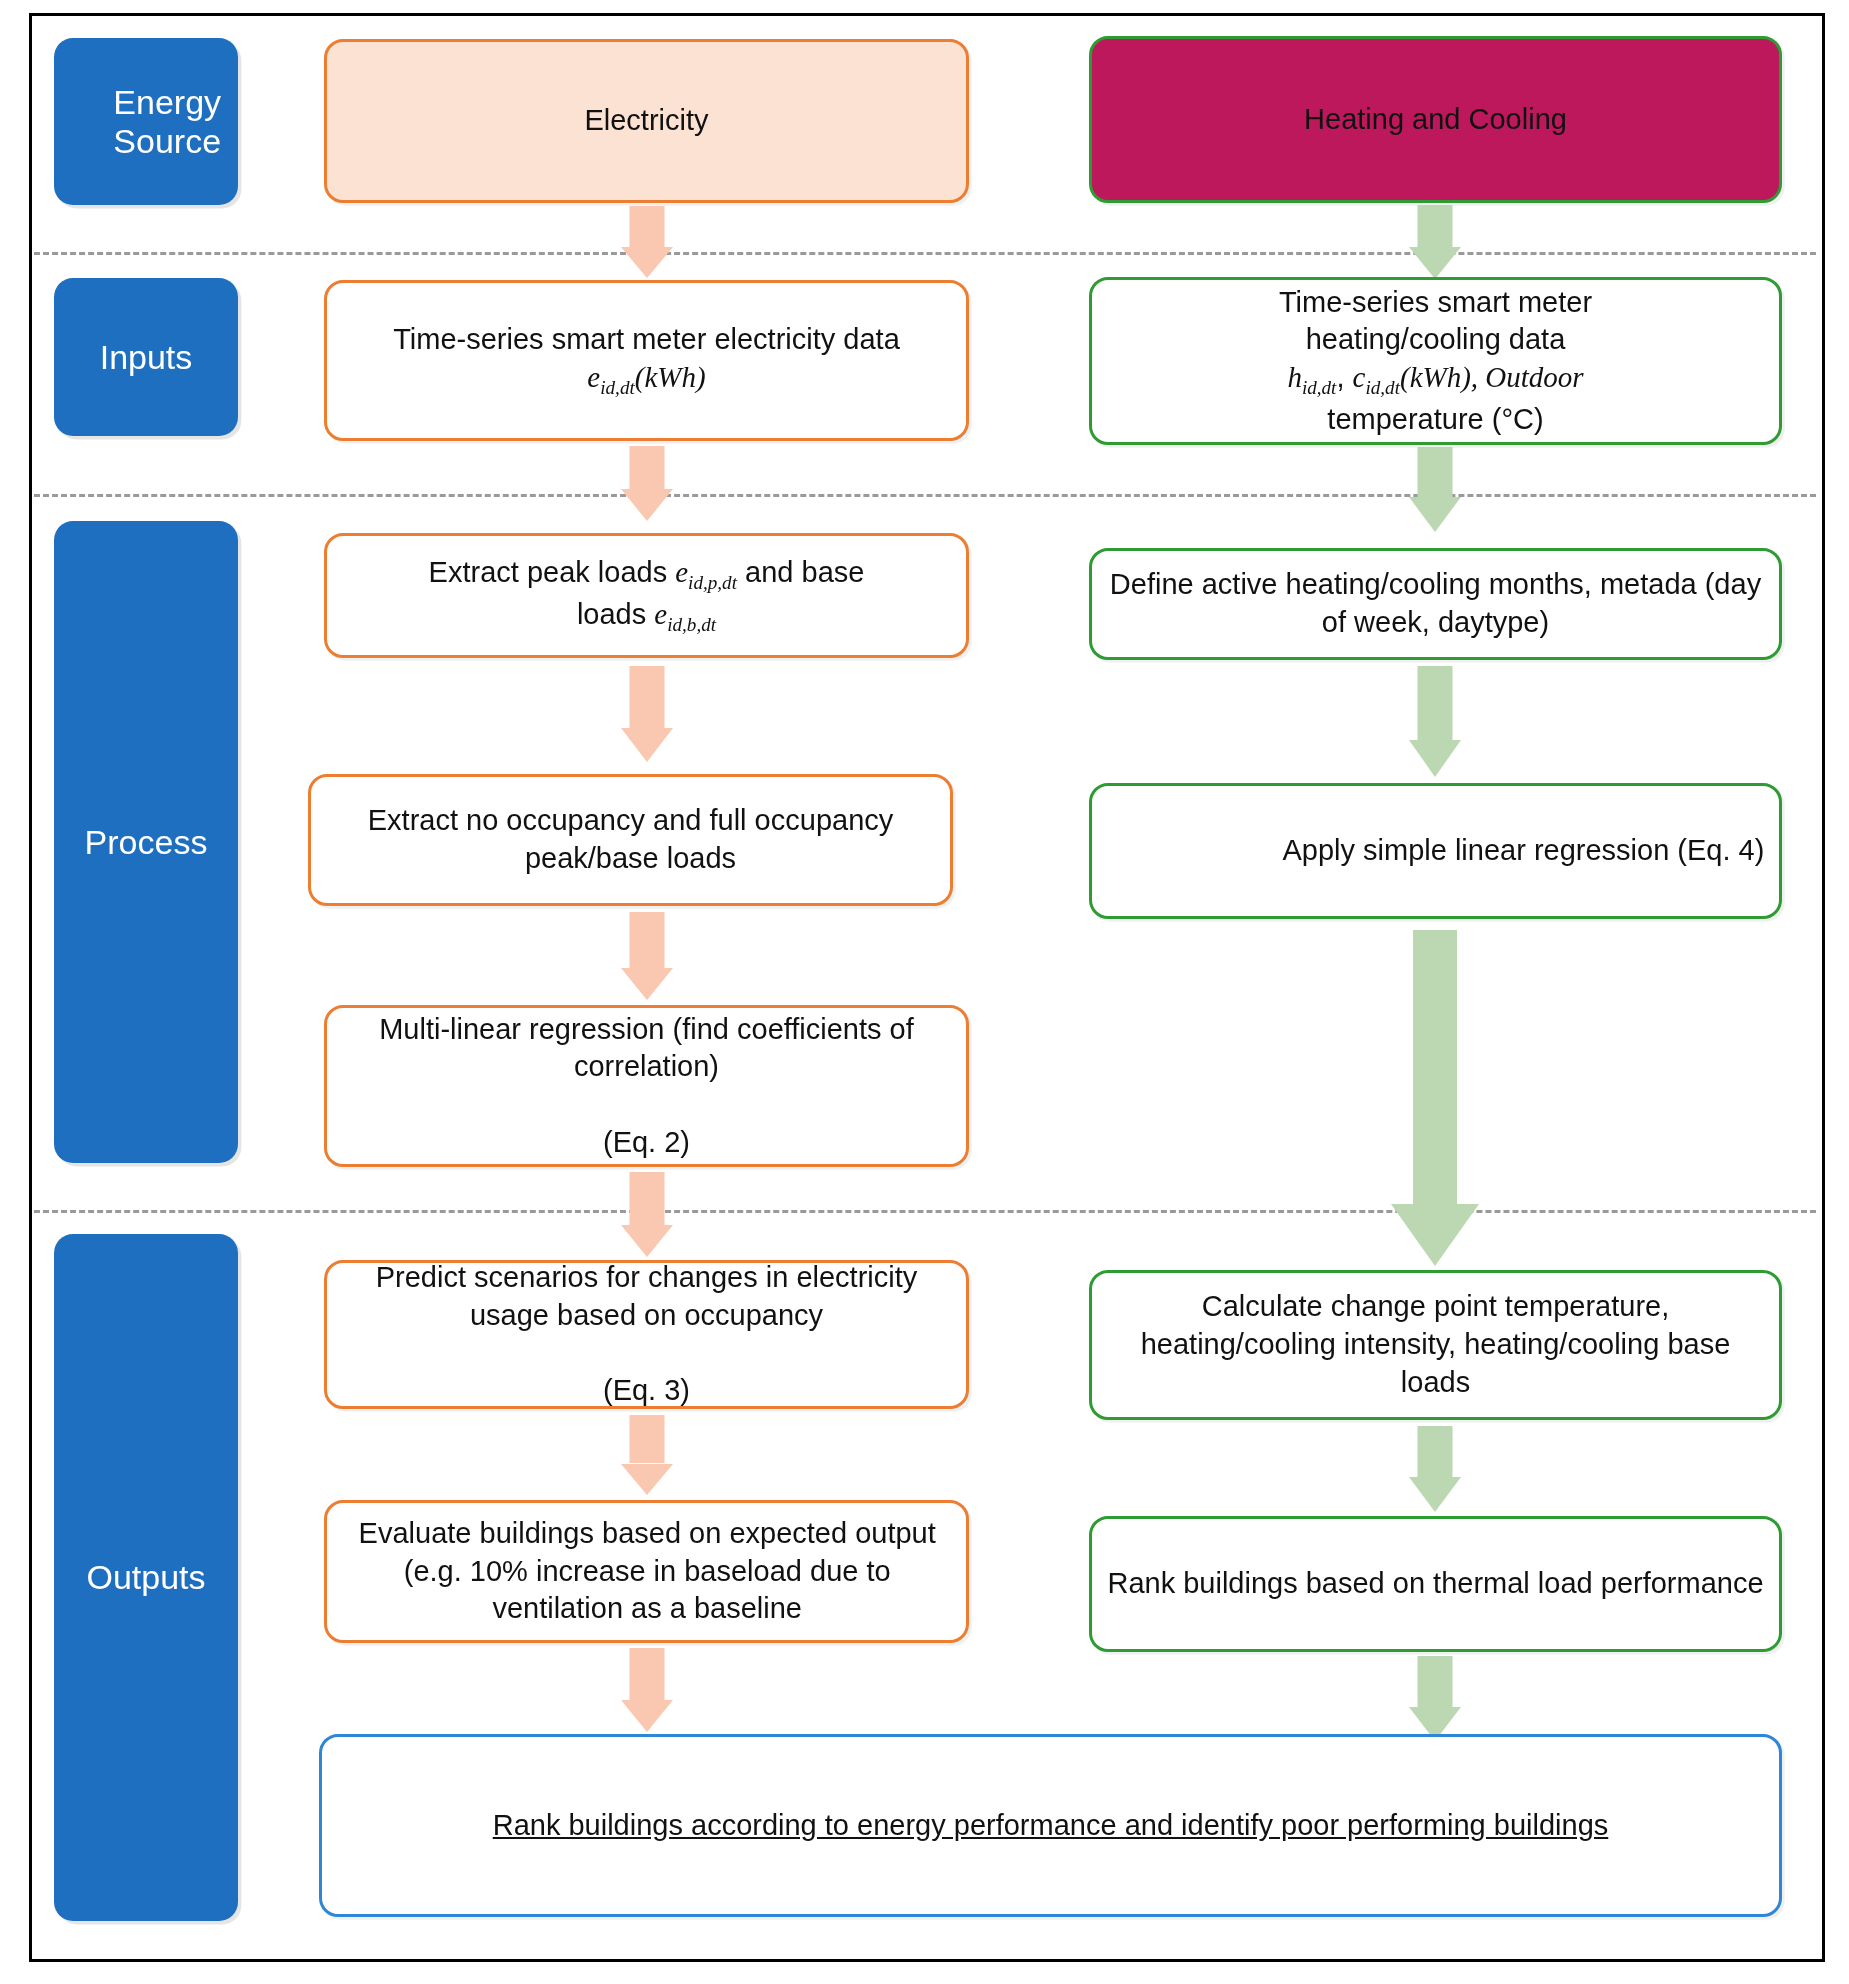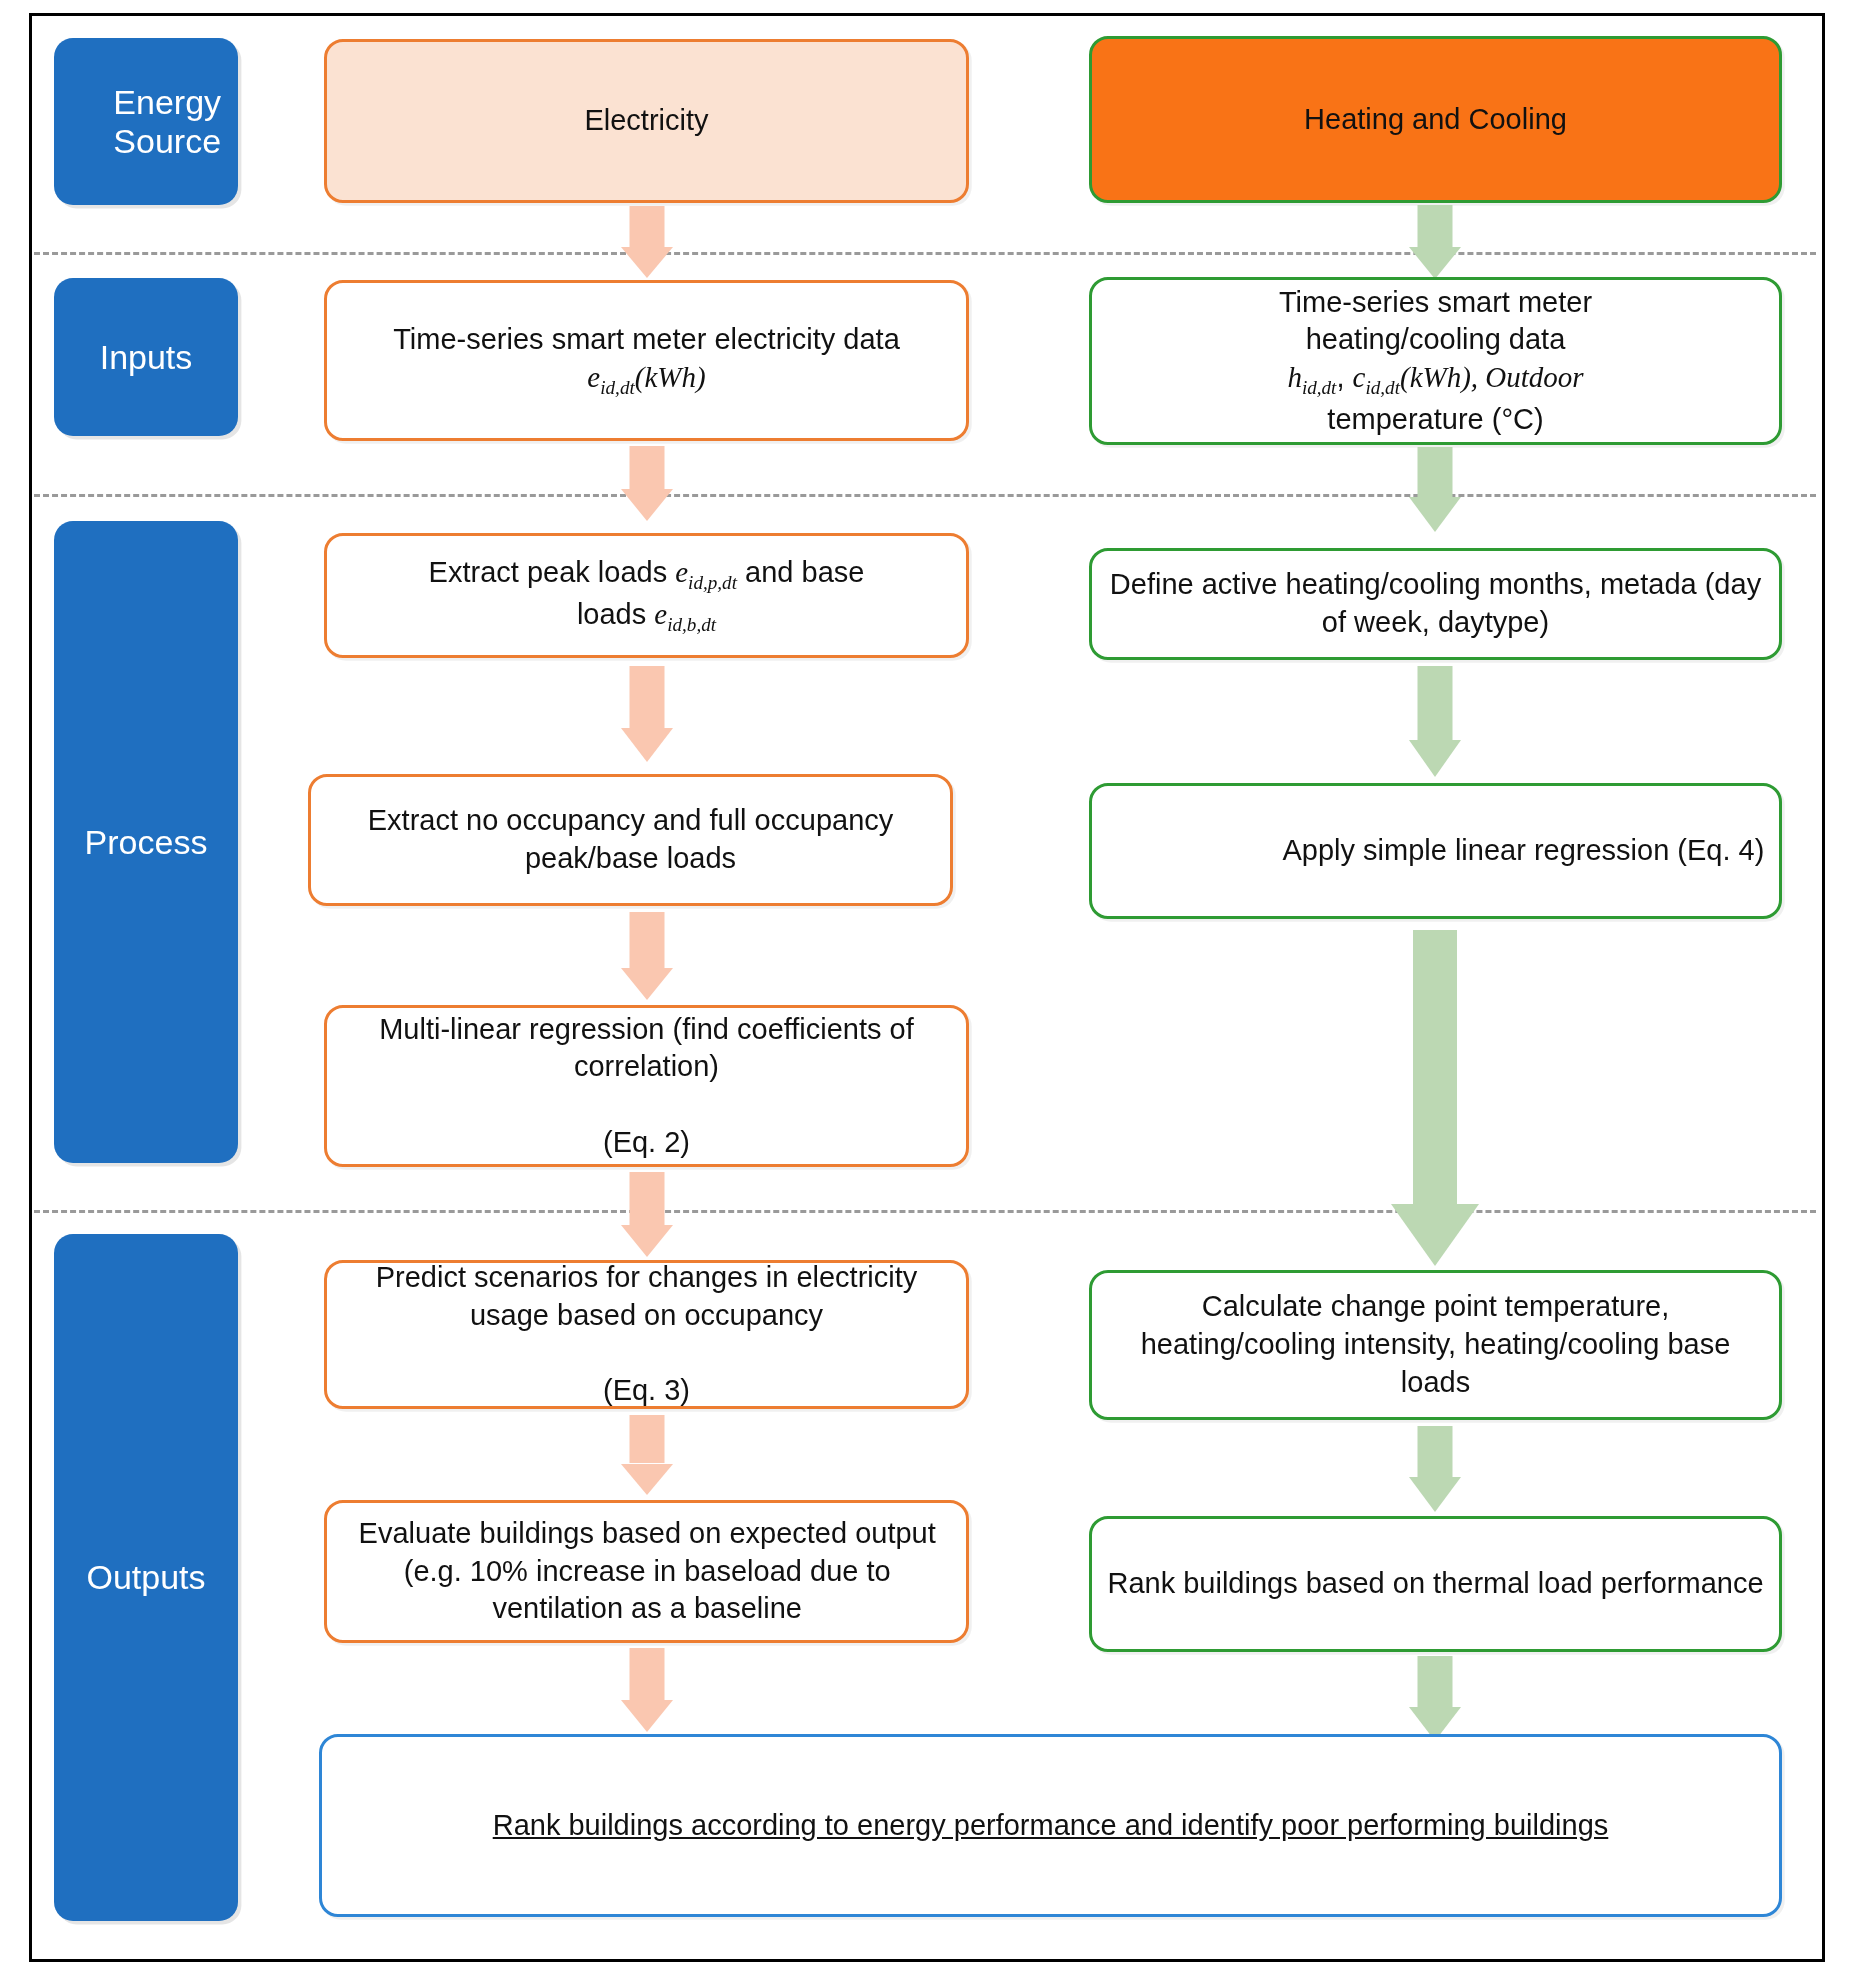--- a/index.html
+++ b/index.html
@@ -65,21 +65,21 @@
     padding:7.8px 14.6px;
     box-shadow: 2.8px 2.8px 0 rgba(0,0,0,0.06);
   }
   .node .txt{display:block;width:100%;}
 
   .node.orange{border:3.9px solid #ED7D31;}
   .node.green {border:3.9px solid #2E9B33;}
   .node.blue  {border:3.9px solid #2E86D6;}
 
   .node.orange.filled{background:#FBE2D2;}
-  .node.green.filled {background:#f97316;justify-content:center;}
+  .node.green.filled {background:#be185d;justify-content:center;}
 
   
   .mv{font-family:"Liberation Serif",serif;font-style:italic;}
   .mv sub{font-size:0.66em;font-style:italic;}
 
   
   .arrow{position:absolute;}
   .arrow .stem{position:absolute;left:50%;transform:translateX(-50%);top:0;}
   .arrow .head{
     position:absolute;left:50%;transform:translateX(-50%);bottom:0;

